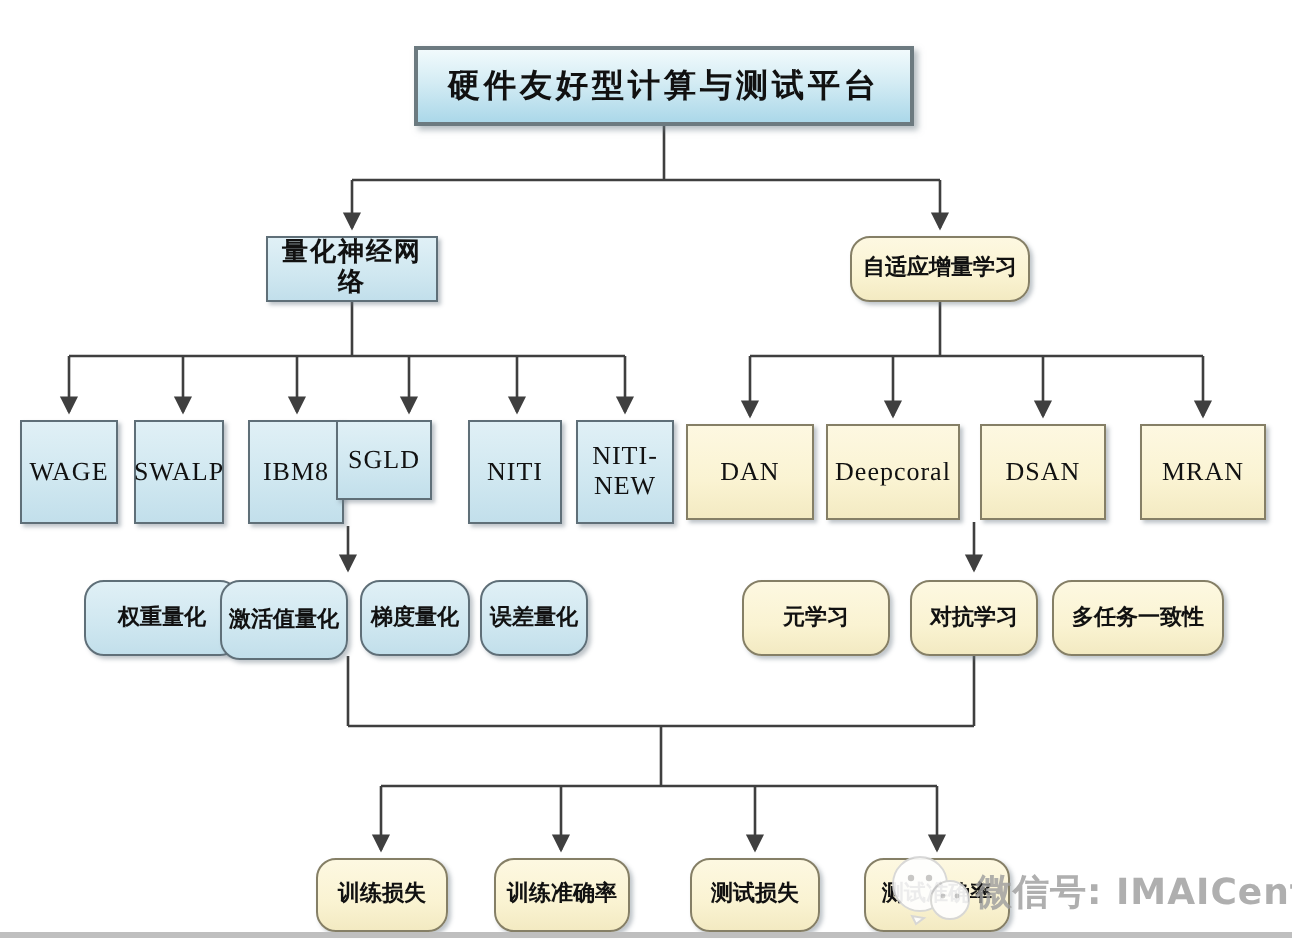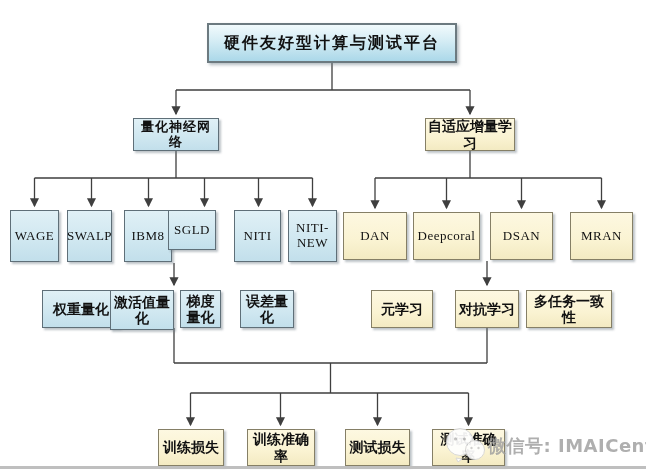--- a/index.html
+++ b/index.html
@@ -15,21 +15,21 @@
     box-shadow:1.5px 1.5px 2px rgba(110,125,135,.45);padding:1px 2px;
   }
   .blue{background:linear-gradient(180deg,#e0f0f6 0%,#cfe7f0 60%,#c2dfeb 100%);}
   .cream{background:linear-gradient(180deg,#fdf8e1 0%,#faf3d2 60%,#f3eac2 100%);border-color:#857f66;}
   .root{
     background:linear-gradient(180deg,#f1fafc 0%,#d4ecf4 45%,#abd8e9 100%);
     border:2px solid #6c7a80;font-size:16px;letter-spacing:2px;
     box-shadow:2px 2px 3px rgba(110,125,135,.5);
   }
   .en{font-family:Liberation Serif, serif;font-weight:normal;font-size:13px;letter-spacing:.5px;}
-  .cn12{font-size:14px;}
+  .cn12{font-size:11px;border-radius:10px;}
   .cn13{font-size:13px;letter-spacing:1px;}
   #watermark{
     position:absolute;left:444px;top:426px;display:flex;align-items:center;z-index:5;
   }
   #watermark .wm-text{
     font-size:18px;font-weight:bold;color:rgba(158,158,158,.82);letter-spacing:.5px;white-space:nowrap;
   }
   #bottom-rule{position:absolute;left:0;top:466px;width:646px;height:3px;background:#bfbfbf;}
 </style>
 </head>
@@ -86,24 +86,24 @@
   <div class="b blue en" style="left:234px;top:210px;width:47px;height:52px;">NITI</div>
   <div class="b blue en" style="left:288px;top:210px;width:49px;height:52px;">NITI-NEW</div>
 
   <div class="b cream en" style="left:343px;top:212px;width:64px;height:48px;">DAN</div>
   <div class="b cream en" style="left:413px;top:212px;width:67px;height:48px;">Deepcoral</div>
   <div class="b cream en" style="left:490px;top:212px;width:63px;height:48px;">DSAN</div>
   <div class="b cream en" style="left:570px;top:212px;width:63px;height:48px;">MRAN</div>
 
   <div class="b blue cn12" style="left:42px;top:290px;width:78px;height:38px;">权重量化</div>
   <div class="b blue cn12" style="left:110px;top:290px;width:64px;height:40px;">激活值量化</div>
-  <div class="b blue cn12" style="left:180px;top:290px;width:41px;height:38px;">梯度量化</div>
+  <div class="b blue cn12" style="left:180px;top:290px;width:55px;height:38px;">梯度量化</div>
   <div class="b blue cn12" style="left:240px;top:290px;width:54px;height:38px;">误差量化</div>
 
-  <div class="b cream cn12" style="left:371px;top:290px;width:62px;height:38px;">元学习</div>
+  <div class="b cream cn12" style="left:371px;top:290px;width:74px;height:38px;">元学习</div>
   <div class="b cream cn12" style="left:455px;top:290px;width:64px;height:38px;">对抗学习</div>
   <div class="b cream cn12" style="left:526px;top:290px;width:86px;height:38px;">多任务一致性</div>
 
   <div class="b cream cn12" style="left:158px;top:429px;width:66px;height:37px;">训练损失</div>
   <div class="b cream cn12" style="left:247px;top:429px;width:68px;height:37px;">训练准确率</div>
   <div class="b cream cn12" style="left:345px;top:429px;width:65px;height:37px;">测试损失</div>
   <div class="b cream cn12" style="left:432px;top:429px;width:73px;height:37px;">测试准确率</div>
 
   <div id="watermark">
     <svg width="44" height="40" viewBox="0 0 44 40" style="opacity:.92;">

